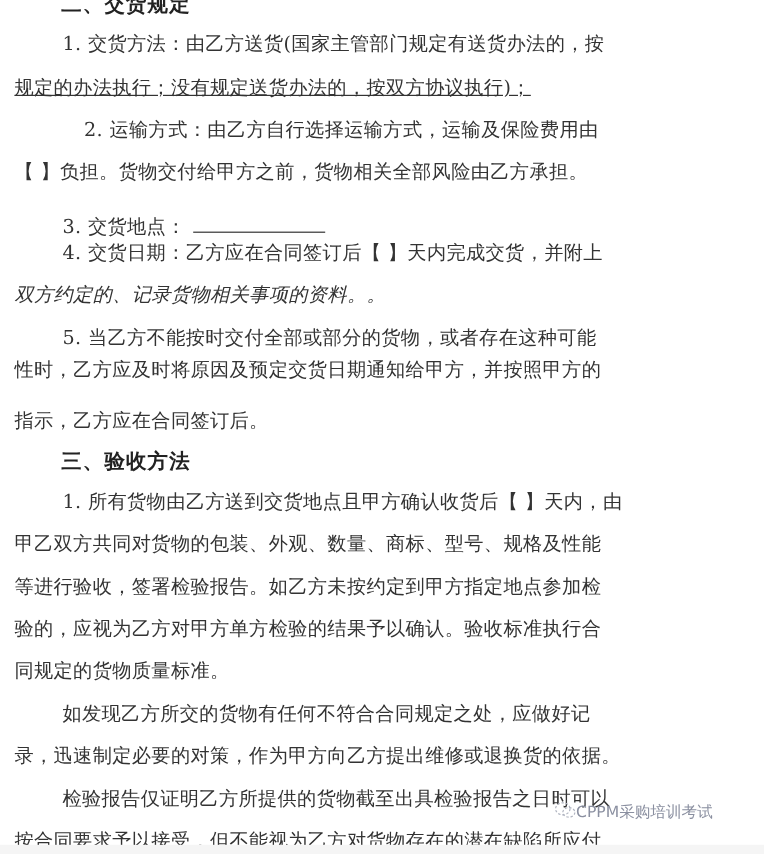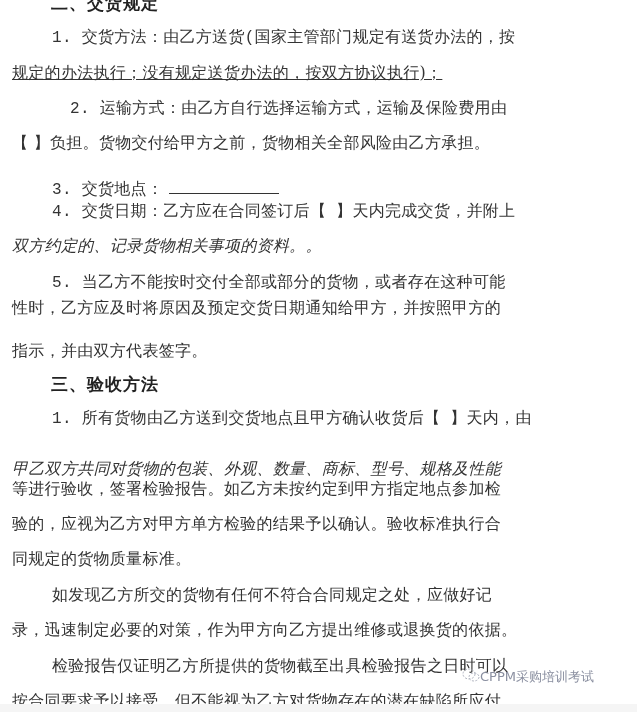--- a/index.html
+++ b/index.html
@@ -32,21 +32,21 @@
       white-space: nowrap;
     }
     .line {
       position: absolute;
       font-size: 16px;
       white-space: nowrap;
       color: #333;
       letter-spacing: 0.3px;
     }
     .plain { left: 12px; }
-    .plain.indent { left: 52px; font-family: Liberation Mono, monospace; }
+    .plain.indent { left: 52px; }
     .blank {
       display: inline-block;
       width: 110px;
       border-bottom: 1px solid #333;
       height: 14px;
       vertical-align: baseline;
       margin-left: 6px;
     }
     .watermark {
       position: absolute;
@@ -89,26 +89,26 @@
 
   <div class="line plain indent" style="top:187px;">
     <span>3. 交货地点：</span><span class="blank"></span>
   </div>
 
   <div class="line plain indent" style="top:209px;">4. 交货日期：乙方应在合同签订后【  】天内完成交货，并附上</div>
   <div class="line plain" style="top:244px;font-style:italic;">双方约定的、记录货物相关事项的资料。。</div>
 
   <div class="line plain indent" style="top:280px;">5.  当乙方不能按时交付全部或部分的货物，或者存在这种可能</div>
   <div class="line plain" style="top:306px;text-align:right;">性时，乙方应及时将原因及预定交货日期通知给甲方，并按照甲方的</div>
-  <div class="line plain" style="top:349px;">指示，并由双方代表签字。</div>
+  <div class="line plain" style="top:349px;">指示，乙方应在合同签订后。</div>
 
   <div class="heading" style="top:381px;">三、验收方法</div>
 
   <div class="line plain indent" style="top:416px;">1. 所有货物由乙方送到交货地点且甲方确认收货后【  】天内，由</div>
-  <div class="line plain" style="top:467px;font-style:italic;">甲乙双方共同对货物的包装、外观、数量、商标、型号、规格及性能</div>
+  <div class="line plain" style="top:451px;">甲乙双方共同对货物的包装、外观、数量、商标、型号、规格及性能</div>
   <div class="line plain" style="top:487px;">等进行验收，签署检验报告。如乙方未按约定到甲方指定地点参加检</div>
   <div class="line plain" style="top:522px;">验的，应视为乙方对甲方单方检验的结果予以确认。验收标准执行合</div>
   <div class="line plain" style="top:557px;text-align:center;">同规定的货物质量标准。</div>
 
   <div class="line plain indent" style="top:593px;">如发现乙方所交的货物有任何不符合合同规定之处，应做好记</div>
   <div class="line plain" style="top:628px;">录，迅速制定必要的对策，作为甲方向乙方提出维修或退换货的依据。</div>
 
   <div class="line plain indent" style="top:664px;">检验报告仅证明乙方所提供的货物截至出具检验报告之日时可以</div>
   <div class="line plain" style="top:699px;">按合同要求予以接受，但不能视为乙方对货物存在的潜在缺陷所应付</div>
 

